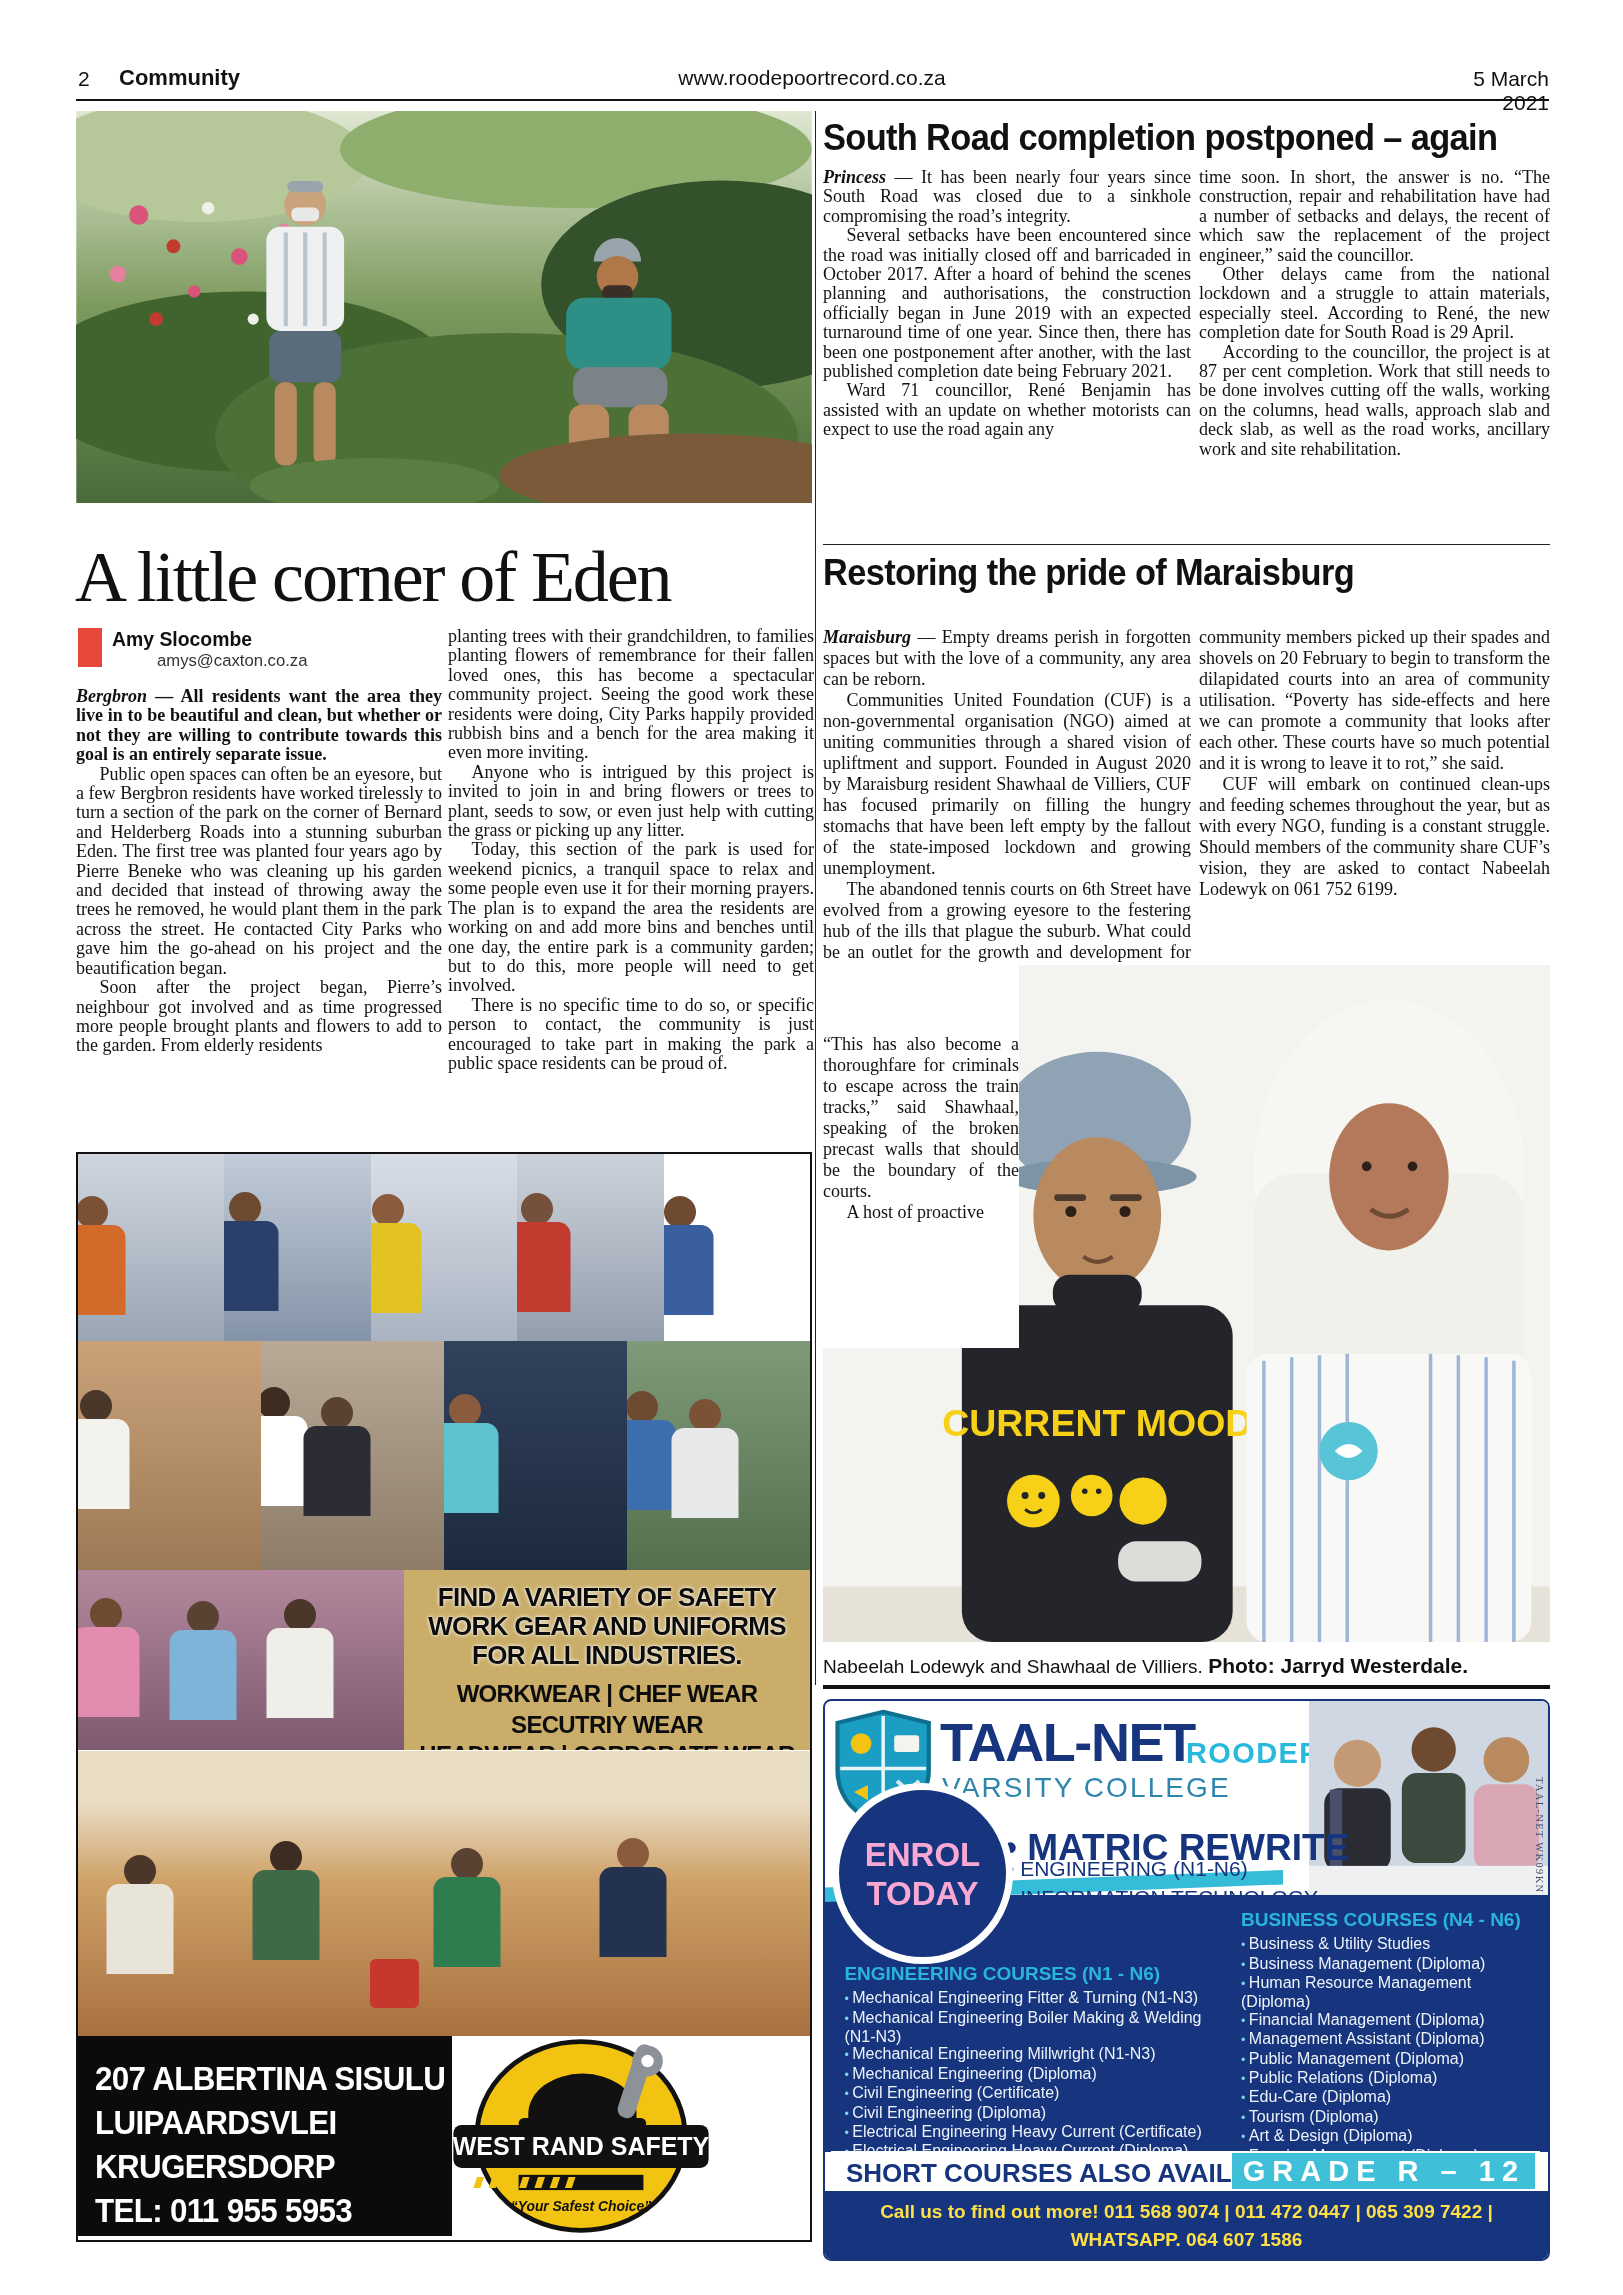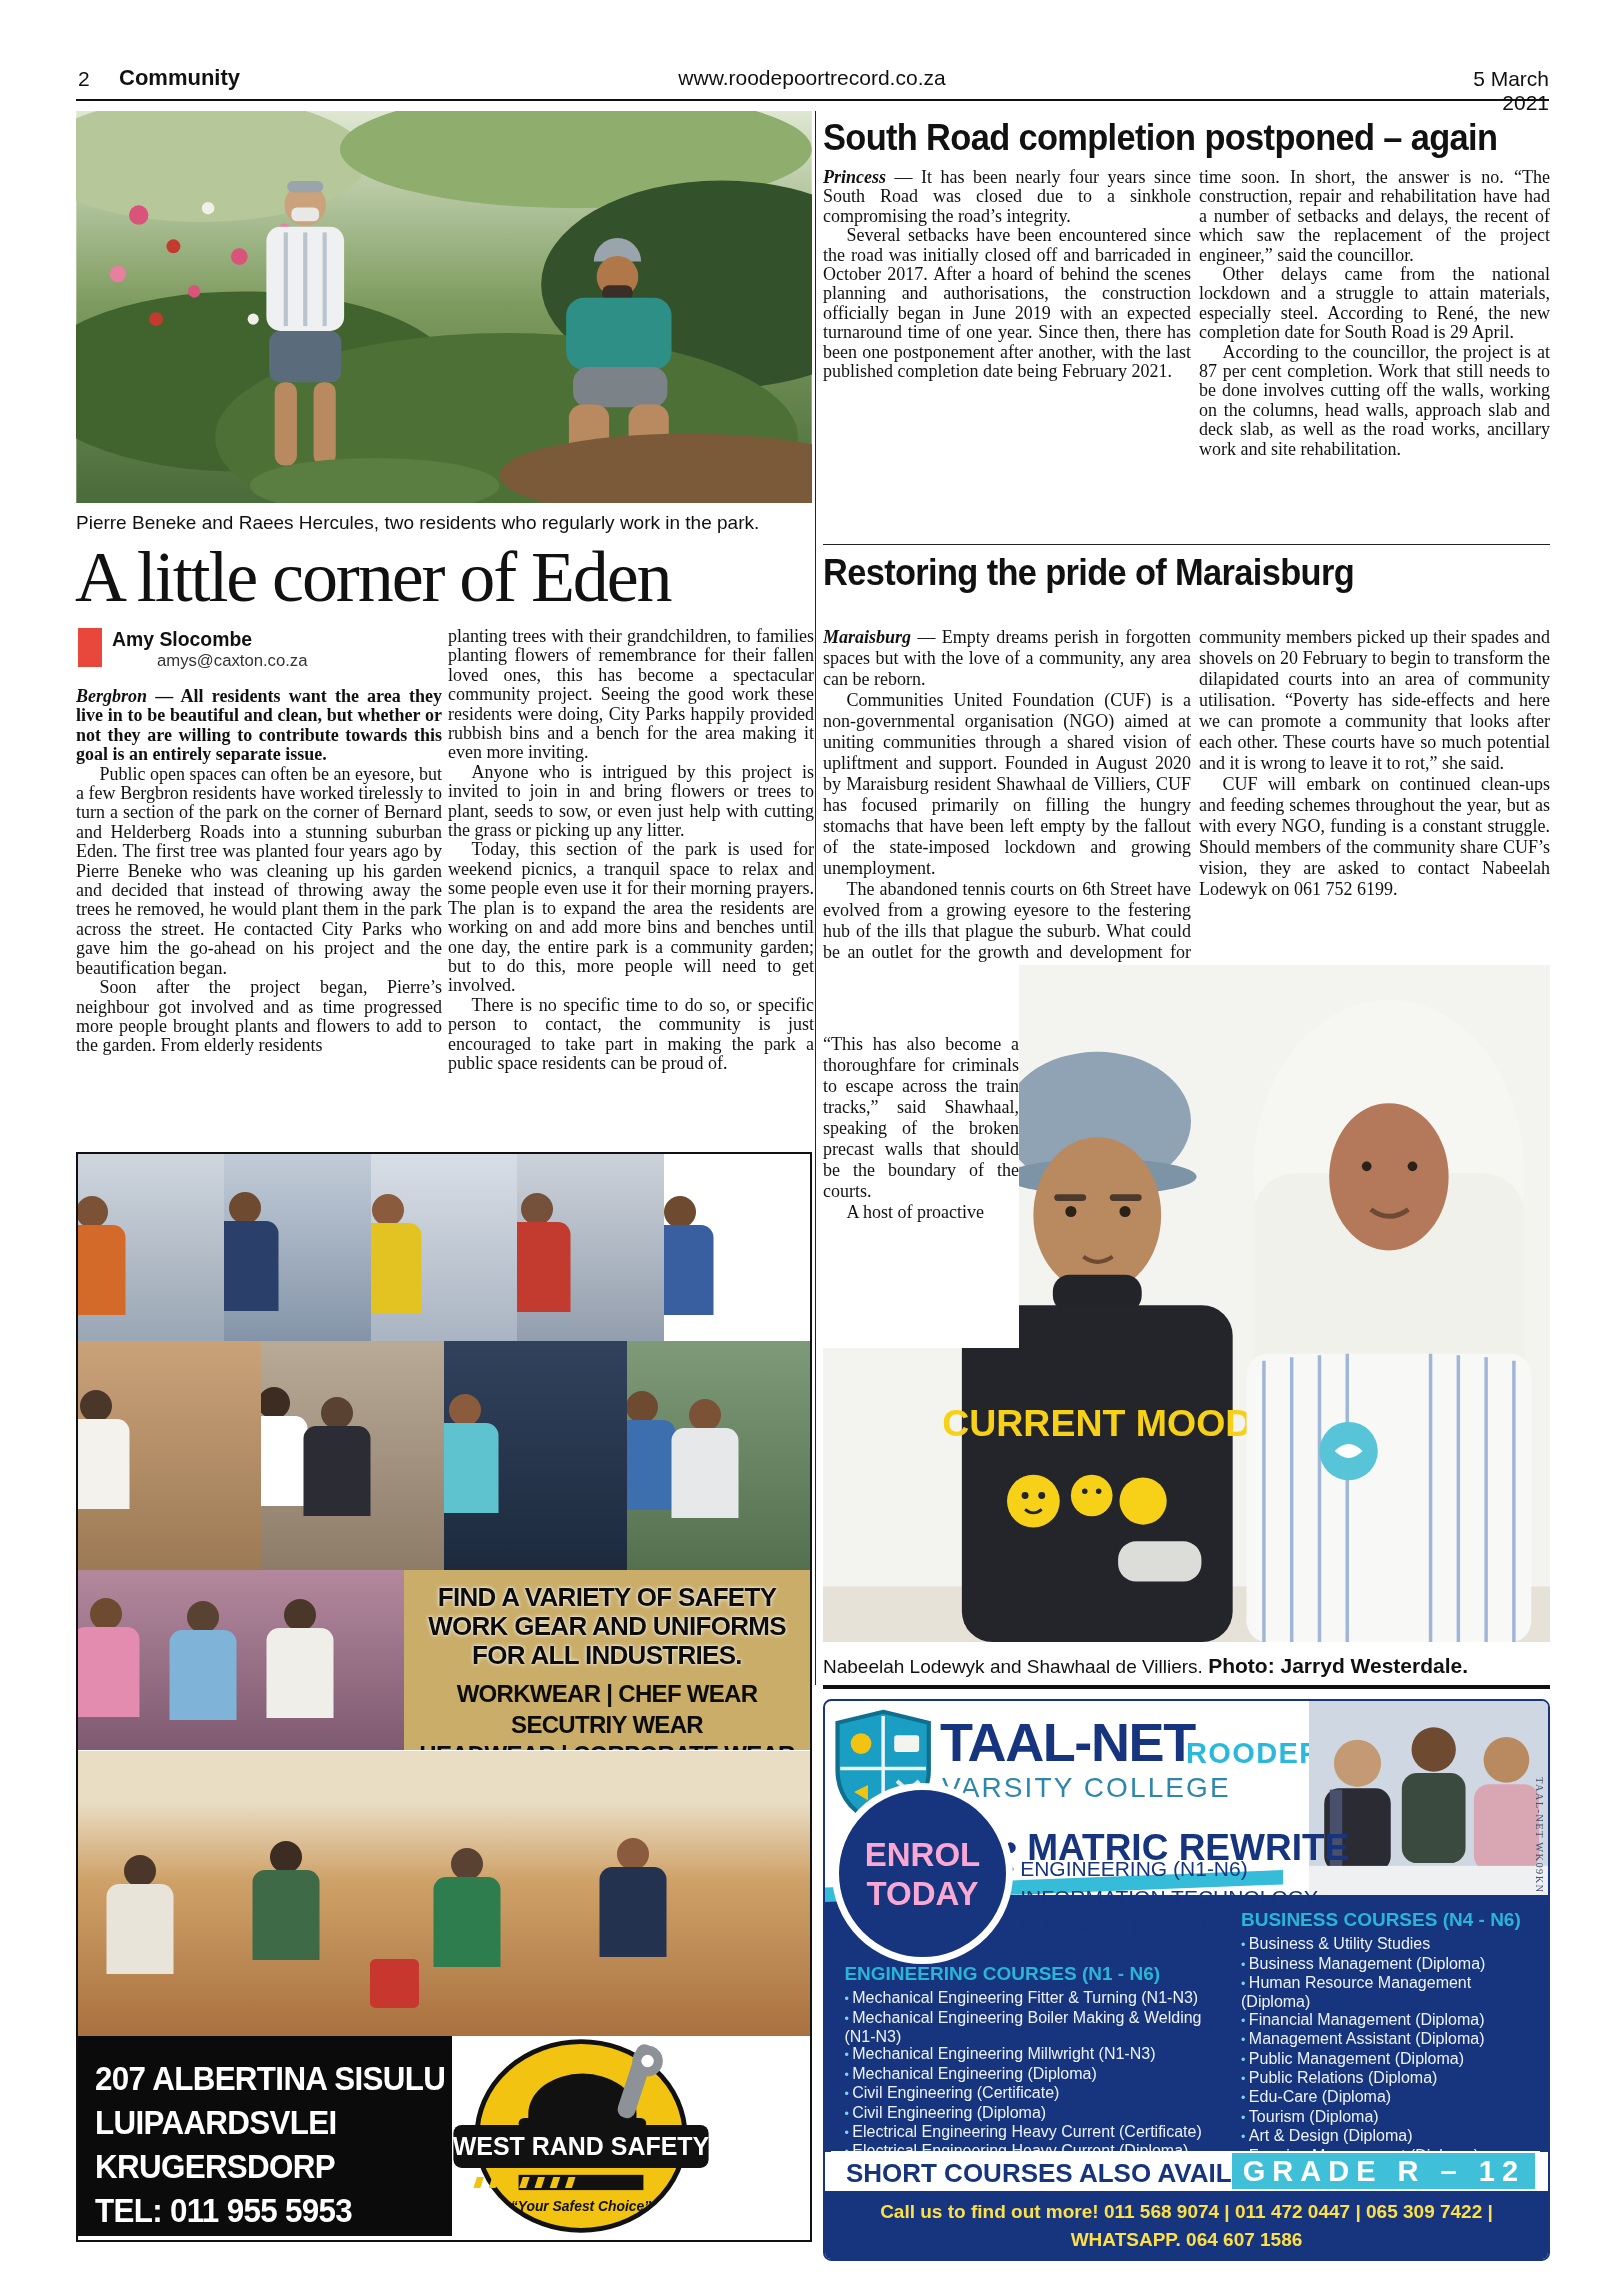--- a/index.html
+++ b/index.html
@@ -127,21 +127,20 @@
         <rect x="-22" y="26" width="44" height="22" rx="10" fill="#3a2e26"></rect>
         <rect x="-74" y="44" width="152" height="104" rx="26" fill="#2e8f86"></rect>
         <rect x="-64" y="144" width="136" height="58" rx="22" fill="#7b8288"></rect>
         <rect x="-70" y="198" width="58" height="84" rx="20" fill="#b98a60"></rect>
         <rect x="16" y="198" width="58" height="84" rx="20" fill="#b98a60"></rect>
       </g>
       <ellipse cx="880" cy="525" rx="270" ry="60" fill="#7a5a38"></ellipse>
       <ellipse cx="430" cy="540" rx="180" ry="40" fill="#5a7d42"></ellipse>
     </svg>
   </div>
-  <div class="abs caption" style="left:76px;top:512px;width:736px;">Pierre Beneke and Raees Hercules, two residents who regularly work in the park.</div>
 
   <div class="abs headline-serif" style="left:75px;top:536px;">A little corner of Eden</div>
 
   <div class="abs byline-sq" style="left:78px;top:628px;"></div>
   <div class="abs byline-name" style="left:112px;top:629px;">Amy Slocombe</div>
   <div class="abs byline-mail" style="left:112px;top:651px;margin-left:45px;">amys@caxton.co.za</div>
 
   <div class="abs col" style="left:76px;top:687px;width:366px;height:446px;">
     <p class="lede"><span class="dateline">Bergbron</span> <span>— All residents want the area they live in to be beautiful and clean, but whether or not they are willing to contribute towards this goal is an entirely separate issue.</span></p>
     <p class="ind">Public open spaces can often be an eyesore, but a few Bergbron residents have worked tirelessly to turn a section of the park on the corner of Bernard and Helderberg Roads into a stunning suburban Eden. The first tree was planted four years ago by Pierre Beneke who was cleaning up his garden and decided that instead of throwing away the trees he removed, he would plant them in the park across the street. He contacted City Parks who gave him the go-ahead on his project and the beautification began.</p>
@@ -151,20 +150,21 @@
     <p>planting trees with their grandchildren, to families planting flowers of remembrance for their fallen loved ones, this has become a spectacular community project. Seeing the good work these residents were doing, City Parks happily provided rubbish bins and a bench for the area making it even more inviting.</p>
     <p class="ind">Anyone who is intrigued by this project is invited to join in and bring flowers or trees to plant, seeds to sow, or even just help with cutting the grass or picking up any litter.</p>
     <p class="ind">Today, this section of the park is used for weekend picnics, a tranquil space to relax and some people even use it for their morning prayers. The plan is to expand the area the residents are working on and add more bins and benches until one day, the entire park is a community garden; but to do this, more people will need to get involved.</p>
     <p class="ind">There is no specific time to do so, or specific person to contact, the community is just encouraged to take part in making the park a public space residents can be proud of.</p>
   </div>
 
   <div class="abs headline-sans" style="left:823px;top:117px;">South Road completion postponed – again</div>
   <div class="abs col" style="left:823px;top:168px;width:368px;height:351px;">
     <p><span class="dateline">Princess</span> <span>— It has been nearly four years since South Road was closed due to a sinkhole compromising the road’s integrity.</span></p>
     <p class="ind">Several setbacks have been encountered since the road was initially closed off and barricaded in October 2017. After a hoard of behind the scenes planning and authorisations, the construction officially began in June 2019 with an expected turnaround time of one year. Since then, there has been one postponement after another, with the last published completion date being February 2021.</p>
+    <p class="ind">Ward 71 councillor, René Benjamin has assisted with an update on whether motorists can expect to use the road again any</p>
   </div>
   <div class="abs col" style="left:1199px;top:168px;width:351px;height:351px;">
     <p>time soon. In short, the answer is no. “The construction, repair and rehabilitation have had a number of setbacks and delays, the recent of which saw the replacement of the project engineer,” said the councillor.</p>
     <p class="ind">Other delays came from the national lockdown and a struggle to attain materials, especially steel. According to René, the new completion date for South Road is 29 April.</p>
     <p class="ind">According to the councillor, the project is at 87 per cent completion. Work that still needs to be done involves cutting off the walls, working on the columns, head walls, approach slab and deck slab, as well as the road works, ancillary work and site rehabilitation.</p>
   </div>
 
   <div class="abs hrule" style="left:823px;top:544px;width:727px;"></div>
   <div class="abs headline-sans" style="left:823px;top:552px;">Restoring the pride of Maraisburg</div>
 

